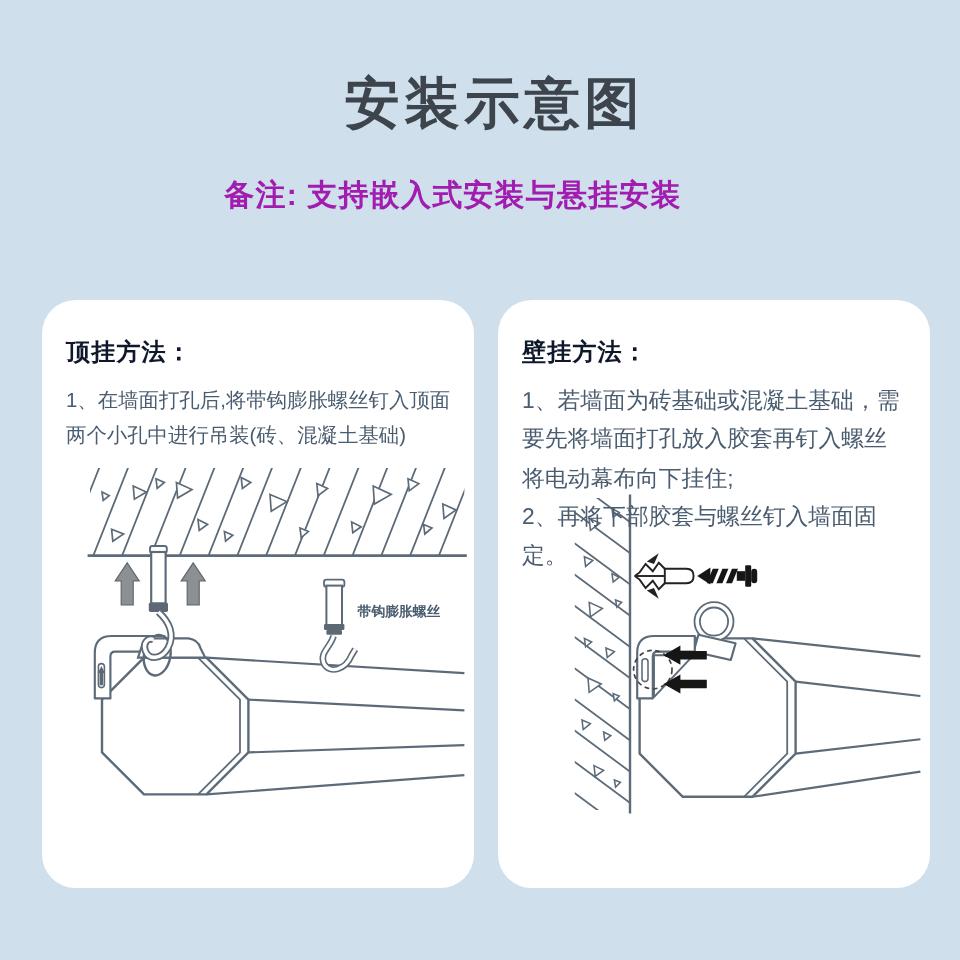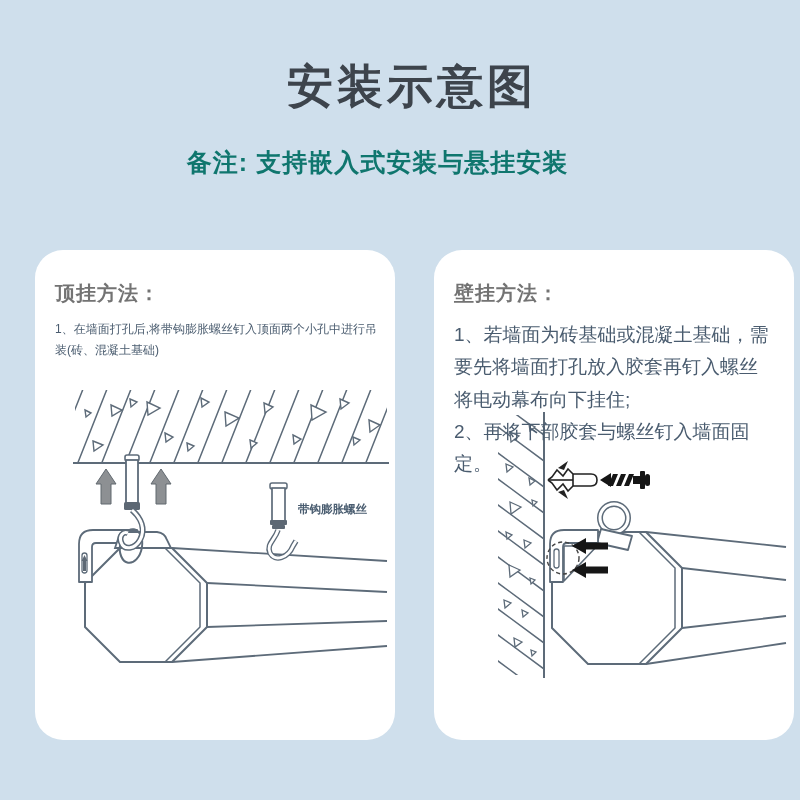--- a/index.html
+++ b/index.html
@@ -8,35 +8,35 @@
     background:#cfdfec;
     font-family:"Liberation Sans","DejaVu Sans",sans-serif;
     color:#3d444c;
   }
   .title{
     position:absolute;top:56px;left:12px;width:800px;text-align:center;
     font-size:46px;font-weight:900;letter-spacing:4px;color:#3d444c;
   }
   .subtitle{
     position:absolute;top:146px;left:0;width:755px;text-align:center;
-    font-size:25px;font-weight:600;letter-spacing:1px;color:#0f766e;
+    font-size:25px;font-weight:600;letter-spacing:1px;color:#a21caf;
   }
   .card{
     position:absolute;top:250px;width:360px;height:490px;
     background:#ffffff;border-radius:28px;
   }
   .card.left{left:35px;}
-  .card.right{left:415px;margin-left:19px;}
+  .card.right{left:415px;}
   .card-inner{position:absolute;left:20px;right:18px;top:30px;}
   .card h2{
     margin:0 0 12px 0;font-size:20px;font-weight:800;
-    color:#737373;letter-spacing:1px;
+    color:#0f172a;letter-spacing:1px;
   }
   .card p{
-    margin:0;font-size:12px;line-height:1.72;color:#4a5c6f;font-weight:500;
+    margin:0;font-size:17px;line-height:1.72;color:#4a5c6f;font-weight:500;
   }
   .card.right p{font-size:19px;line-height:1.7;}
   .diagram{position:absolute;left:0;top:0;width:360px;height:490px;}
   svg text{font-family:"Liberation Sans","DejaVu Sans",sans-serif;}
 </style>
 </head>
 <body>
 
 <div class="canvas">
 

